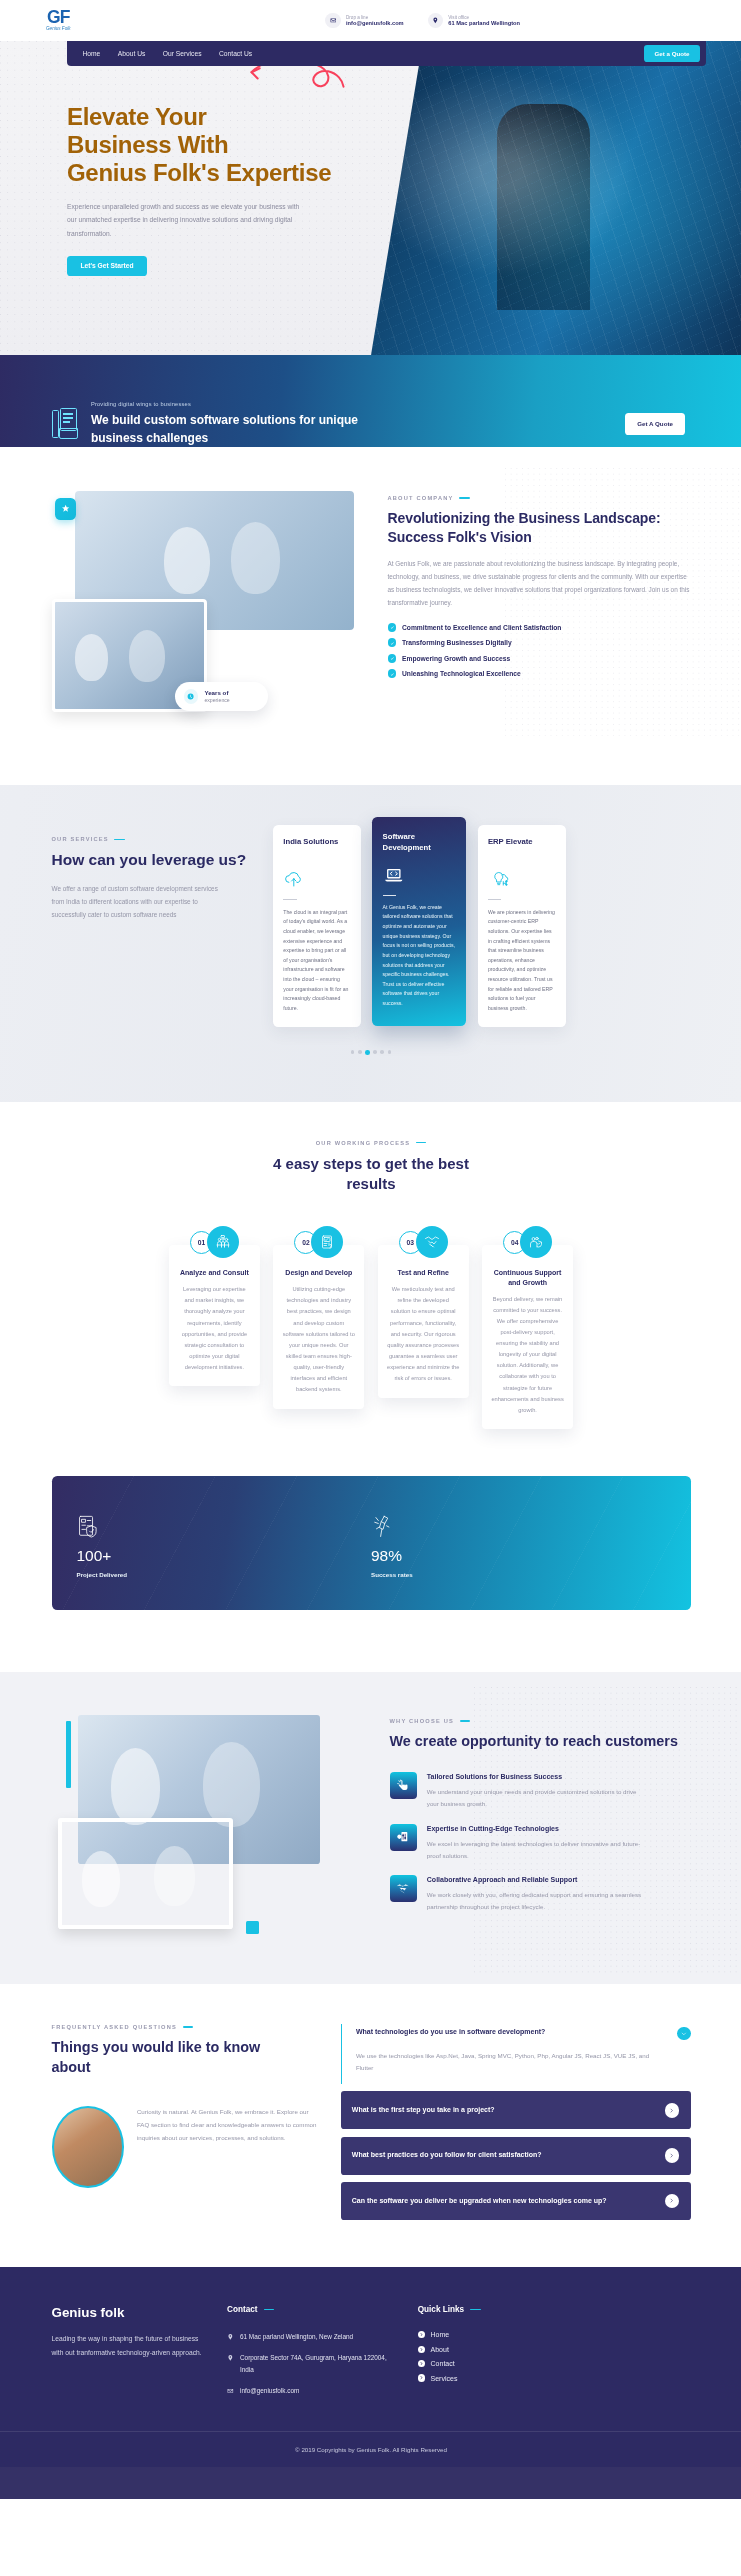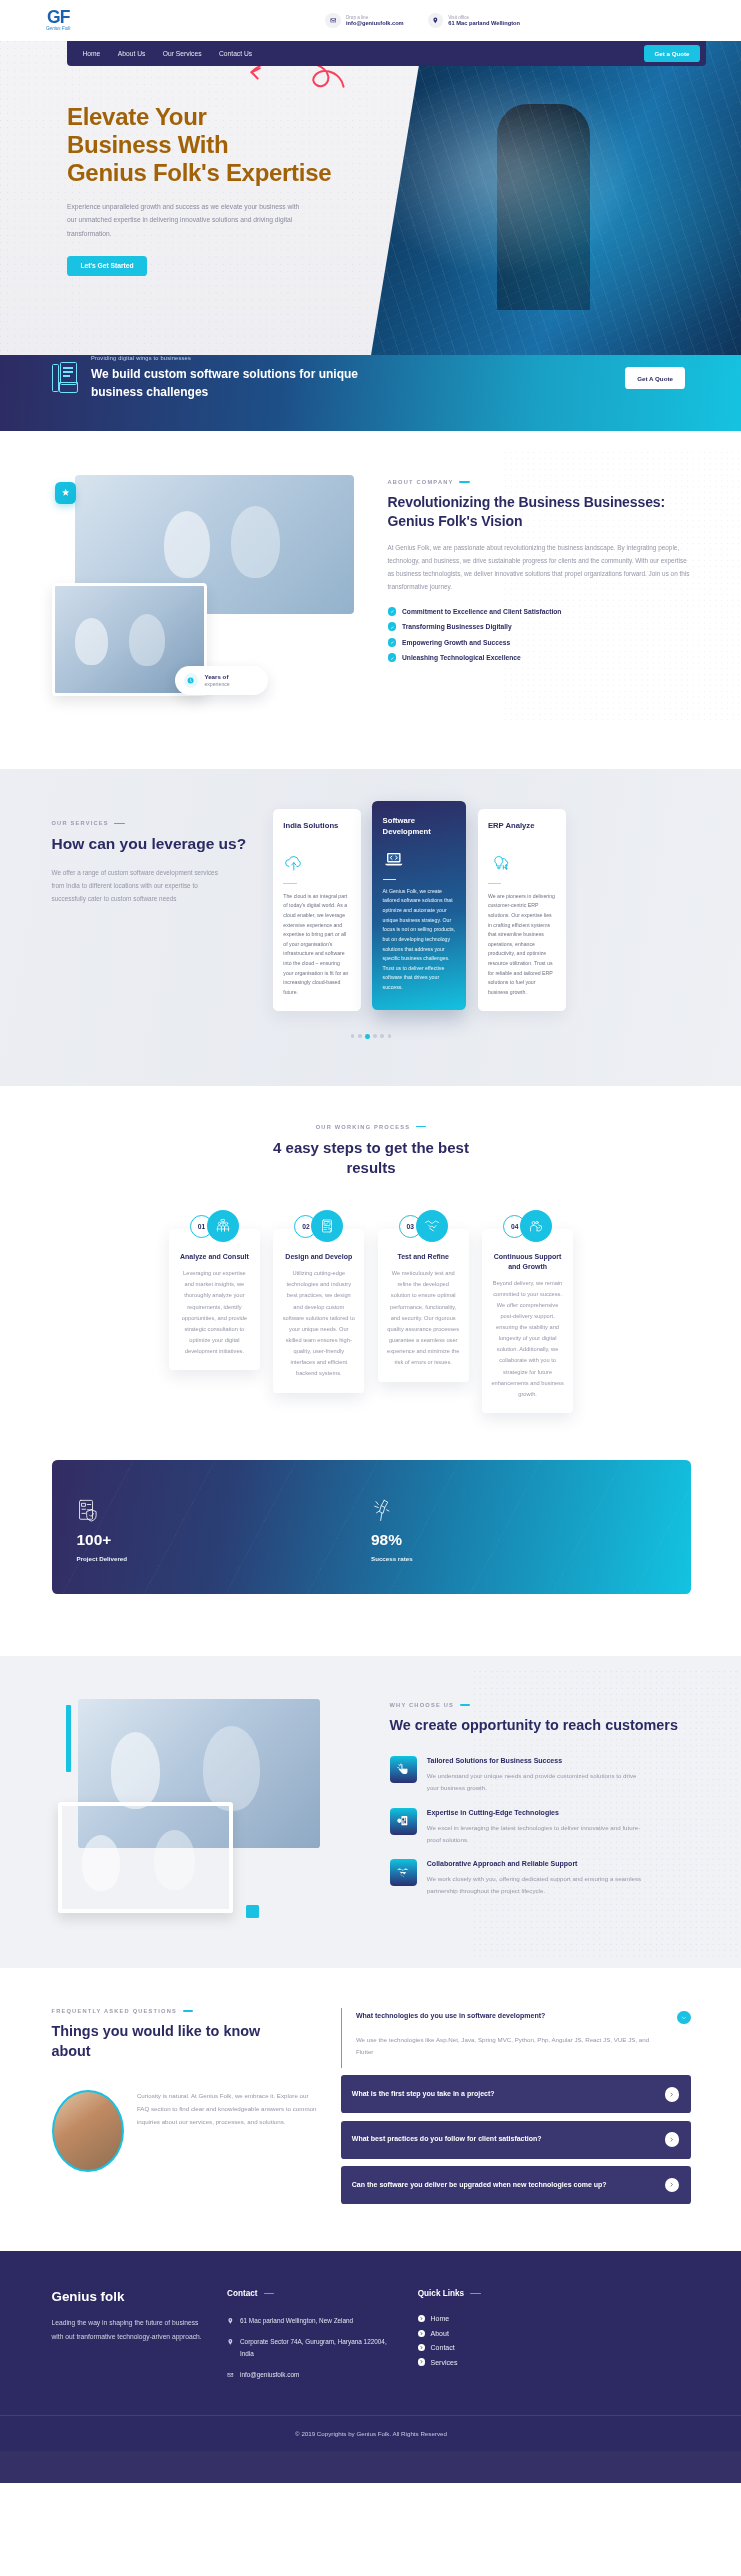--- a/index.html
+++ b/index.html
@@ -51,22 +51,22 @@
   .nav-links{display:flex;gap:17.5px}
   .nav-links a{color:#e8e8f2;font-size:6.7px;text-decoration:none;font-weight:500}
   .nav-cta{margin-left:auto;background:#19c1e3;color:#fff;border:none;border-radius:3.1px;padding:4.6px 10.3px;font-size:6.2px;font-weight:700;font-family:inherit;cursor:pointer}
   .hero-inner{position:relative;z-index:10;padding:62px 0 0 67px;width:392px}
   .hero-h1{font-size:24px;line-height:1.16;font-weight:800;color:#a16207;letter-spacing:-0.3px}
   .hero-p{margin-top:13.4px;font-size:6.7px;line-height:2;color:#8b8b9e;width:242px}
   .hero-btn{margin-top:15.5px;background:#19c1e3;color:#fff;border:none;border-radius:3.6px;padding:6.7px 13.4px;font-size:6.7px;font-weight:700;font-family:inherit;cursor:pointer}
   .squiggle{position:absolute;left:247px;top:16.5px;width:98px;height:46px;z-index:12;pointer-events:none}
 
   
-  .cta-strip{height:76px;background:linear-gradient(95deg,#2e2b63 0%,#1d4f87 38%,#1a9fc4 72%,#15c3e0 100%);
-    display:flex;align-items:flex-start}
+  .cta-strip{height:92px;background:linear-gradient(95deg,#2e2b63 0%,#1d4f87 38%,#1a9fc4 72%,#15c3e0 100%);
+    display:flex;align-items:flex-end}
   .cta-inner{width:639px;margin:0 auto;display:flex;align-items:center;gap:12.4px}
   .cta-icon{width:27px;height:32px;flex:none;position:relative}
   .cta-icon i{position:absolute;border:1px solid #6fe4ff;display:block}
   .cta-i1{left:0;top:2.1px;width:7.2px;height:28px;border-radius:1.5px}
   .cta-i2{left:8.2px;top:0;width:17.5px;height:23px;border-radius:1.5px}
   .cta-i3{left:11.3px;top:5.2px;width:10.3px;height:0;border-top:1px solid #6fe4ff}
   .cta-i4{left:11.3px;top:9.3px;width:10.3px;height:0;border-top:1px solid #6fe4ff}
   .cta-i5{left:11.3px;top:13.4px;width:7.2px;height:0;border-top:1px solid #6fe4ff}
   .cta-i6{left:7.2px;top:19.6px;width:19.6px;height:11.3px;border-radius:0 0 2.1px 2.1px}
   .cta-txt{flex:1}
@@ -148,21 +148,21 @@
   
   .stats-wrap{padding:15.5px 0 62px;background:#fff}
   .stats{width:639px;margin:0 auto;height:134px;border-radius:5.2px;position:relative;overflow:hidden;
     background:linear-gradient(100deg,#332c63 0%,#2a3f75 28%,#1a7aa8 60%,#13c3e1 100%);
     display:flex;align-items:center;padding:0 25px}
   .stats:after{content:"";position:absolute;inset:0;
     background:repeating-linear-gradient(118deg, rgba(255,255,255,.05) 0 0.5px, transparent 0.5px 72px)}
   .stat{flex:1;position:relative;z-index:2}
   .stat-ic{height:32px;margin-bottom:8.2px;display:flex;align-items:flex-end}
   .stat-ic svg{width:24px;height:26px;stroke:#fff;fill:none;stroke-width:1.4}
-  .stat-n{font-size:15.5px;font-weight:700;color:#fff;line-height:1;margin-bottom:7px}
+  .stat-n{font-size:15.5px;font-weight:400;color:#fff;line-height:1;margin-bottom:7px}
   .stat-l{font-size:6.2px;font-weight:600;color:#eaf4fa}
 
   
   .why{position:relative;background:#f1f2f6;padding:43px 0 47px;overflow:hidden}
   .why-dots{position:absolute;right:-20.6px;top:15.5px;width:289px;height:289px;
     background:radial-gradient(circle at 0.5px 0.5px, rgba(150,150,175,.22) 0.6px, transparent 0.8px) 0 0/5.7px 5.7px;pointer-events:none}
   .why .container{display:flex;gap:29px;align-items:flex-start;position:relative;z-index:2}
   .why-left{width:309px;position:relative;height:222px}
   .why-bar{position:absolute;left:14.4px;top:6.2px;width:5.2px;height:67px;background:#19c1e3;border-radius:1px}
   .why-photo-a{position:absolute;left:26px;top:0;width:242px;height:149px;border-radius:3.1px;
@@ -352,21 +352,21 @@
             <span class="years-l">experience</span>
           </div>
         </div>
       </div>
 
       <div class="about-right">
         <div class="eyebrow">
           <span>ABOUT COMPANY</span>
           <span class="dash"></span>
         </div>
-        <h2 class="sec-h2">Revolutionizing the Business Businesses: Genius Folk's Vision</h2>
+        <h2 class="sec-h2">Revolutionizing the Business Landscape: Success Folk's Vision</h2>
         <p class="sec-p">At Genius Folk, we are passionate about revolutionizing the business landscape. By integrating people, technology, and business, we drive sustainable progress for clients and the community. With our expertise as business technologists, we deliver innovative solutions that propel organizations forward. Join us on this transformative journey.</p>
         <div class="checklist">
           <div class="chk">
             <span class="chk-ic">
                 <svg viewBox="0 0 24 24">
                   <path d="M9 16.2l-3.5-3.5L4 14.2 9 19.2 20 8.2l-1.5-1.5z"></path>
                 </svg>
               </span>
             <span class="chk-t">Commitment to Excellence and Client Satisfaction</span>
           </div>
@@ -432,21 +432,21 @@
               <rect x="12" y="14" width="24" height="15" fill="#2e5e9a"></rect>
               <path d="M20 18l-4 3.5 4 3.5M28 18l4 3.5-4 3.5" stroke="#fff" stroke-width="2.2" fill="none" stroke-linecap="round" stroke-linejoin="round"></path>
               <path d="M5 35h38a4 4 0 01-4 4H9a4 4 0 01-4-4z" fill="#fff"></path>
             </svg>
           </div>
           <div class="svc-rule"></div>
           <p>At Genius Folk, we create tailored software solutions that optimize and automate your unique business strategy. Our focus is not on selling products, but on developing technology solutions that address your specific business challenges. Trust us to deliver effective software that drives your success.</p>
         </div>
 
         <div class="svc-card">
-          <h3>ERP Analyze</h3>
+          <h3>ERP Elevate</h3>
           <div class="svc-ic">
             <svg viewBox="0 0 48 48" fill="none" stroke="#19c1e3" stroke-width="2">
               <path d="M24 10a9 9 0 00-5 16.5V31h10v-4.5A9 9 0 0024 10z"></path>
               <path d="M20 34h8M21 37h6"></path>
               <path d="M30 16a6 6 0 0110 4 4.5 4.5 0 01-1 9"></path>
               <path d="M34 30v8M34 34h6M40 31v6" stroke-linecap="round"></path>
               <circle cx="41" cy="30" r="1.6" fill="#19c1e3"></circle>
               <circle cx="41" cy="37" r="1.6" fill="#19c1e3"></circle>
             </svg>
           </div>

